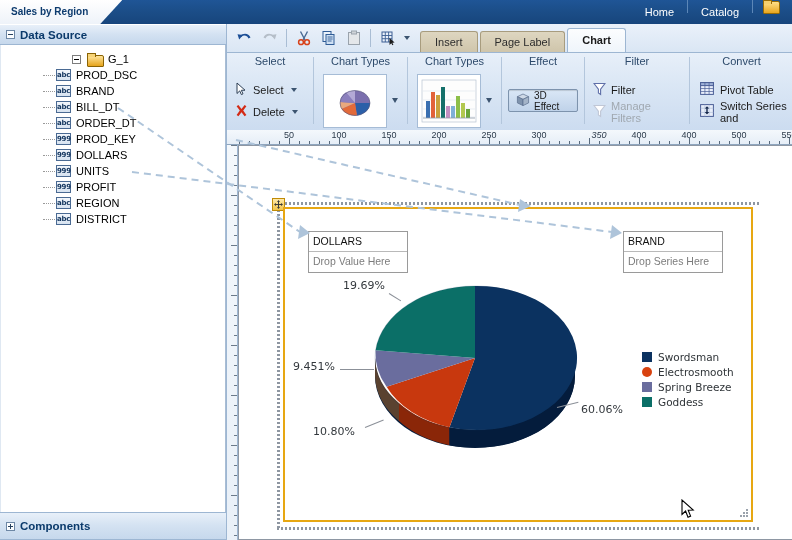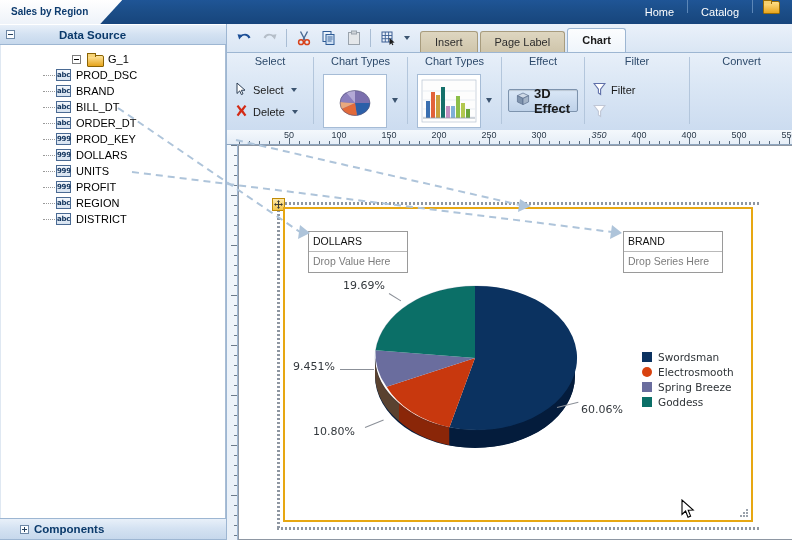--- a/index.html
+++ b/index.html
@@ -49,21 +49,21 @@
   #leftpanel {
     position:absolute; left:0; top:24px; width:226px; height:516px;
     background:#ffffff;
   }
   .panel-hdr {
     height:21px; line-height:20px;
     background:linear-gradient(to bottom,#e8f0f9 0%,#d4e2f2 48%,#c6d8ec 100%);
     border-top:1px solid #ffffff;
     border-bottom:1px solid #9db6d2;
     font-weight:bold; font-size:11.5px; color:#0b3a6b;
-    padding-left:6px; display:flex; align-items:center;gap:39px;
+    padding-left:6px; display:flex; align-items:center;
   }
   .exp-box {
     width:9px; height:9px; border:1px solid #6d87a5; background:#fbfdff;
     margin-right:5px; position:relative; flex:none;
   }
   .exp-box:before{
     content:""; position:absolute; left:1px; top:3px; width:5px; height:1px; background:#27415e;
   }
   .exp-box.plus:after{
     content:""; position:absolute; left:3px; top:1px; width:1px; height:5px; background:#27415e;
@@ -94,25 +94,25 @@
   .fieldic {
     width:15px; height:12px; flex:none; margin-right:5px;
     border:1px solid #4a6a93; background:linear-gradient(to bottom,#f3f7fc,#d6e2f0);
     font-size:7px; line-height:10px; text-align:center; color:#13355e;
     font-family:"DejaVu Sans", sans-serif; font-weight:bold; letter-spacing:-0.3px;
   }
   .leafdash {
     width:12px; flex:none; border-top:1px dotted #9a9a9a; height:1px; margin-right:1px;
   }
   #comp-bar {
-    position:absolute; left:0; bottom:0; width:226px; height:22px;
+    position:absolute; left:0; bottom:0; width:226px; height:28px;
     background:linear-gradient(to bottom,#e8f0f9 0%,#d4e2f2 48%,#c6d8ec 100%);
     border-top:1px solid #9db6d2; border-bottom:1px solid #9db6d2;
     font-weight:bold; font-size:11.5px; color:#0b3a6b;
-    padding-left:20px; display:flex; align-items:center;
+    padding-left:6px; display:flex; align-items:center;
   }
 
   
   #ribbon {
     position:absolute; left:226px; top:24px; width:451px; height:106px;
     background:linear-gradient(to bottom,#dce7f4 0%,#cfdff1 100%);
     border-left:1px solid #9db6d2;
   }
   #qat {
     position:absolute; left:0; top:0; width:566px; height:28px;
@@ -151,21 +151,21 @@
   .gallery {
     width:64px; height:54px; border:1px solid #a6bcd6; background:#ffffff;
     display:flex; align-items:center; justify-content:center; cursor:pointer;
   }
   .gal-wrap { display:flex; align-items:flex-start; }
   .gal-caret { width:0;height:0;border-left:3.5px solid transparent;border-right:3.5px solid transparent;border-top:5px solid #3c5470; margin:24px 0 0 5px; }
   .btn3d {
     display:flex; align-items:center; gap:4px; height:23px; padding:0 7px;
     border:1px solid #7d93ad; border-radius:2px;
     background:linear-gradient(to bottom,#dae7f6,#bfd2e9);
-    box-shadow: inset 0 1px 1px rgba(0,0,0,0.14); cursor:pointer; font-size:13px;font-weight:bold;
+    box-shadow: inset 0 1px 1px rgba(0,0,0,0.14); cursor:pointer; font-size:10px;
   }
 
   
   #ruler {
     position:absolute; left:226px; top:130px; width:566px; height:15px;
     background:linear-gradient(to bottom,#f4f8fc,#e6eef7);
     border-left:1px solid #9db6d2; border-bottom:1px solid #8fa6bf;
     overflow:hidden;
   }
   .rtick { position:absolute; bottom:0; width:1px; background:#5a6b7d; }
@@ -476,27 +476,50 @@
               </svg>
           </span>
           <span>Filter</span>
         </div>
         <div class="ritem dis">
           <span style="margin-right:5px;">
             <svg width="13" height="14" viewBox="0 0 13 14">
                 <path d="M1 1.5 H12 L7.6 7.2 V12.5 L5.4 11 V7.2 Z" fill="#ffffff" stroke="#c0c7d6" stroke-width="1.1"></path>
               </svg>
           </span>
+          <span>Manage Filters</span>
         </div>
       </div>
     </div>
     <div class="gdiv"></div>
 
     <div class="rgroup" style="flex:1;">
       <div class="gtitle" style="text-align:center;">Convert</div>
+      <div class="gbody" style="flex-direction:column;justify-content:center;align-items:flex-start;padding-left:10px;">
+        <div class="ritem">
+          <span style="margin-right:6px;">
+            <svg width="14" height="13" viewBox="0 0 14 13">
+              <rect x="0.6" y="0.6" width="12.8" height="11.8" fill="#e8eefa" stroke="#4a5e96"></rect>
+              <rect x="0.6" y="0.6" width="12.8" height="3" fill="#9fb2d8" stroke="#4a5e96"></rect>
+              <path d="M0.6 6.5h12.8M0.6 9.5h12.8M4.9 0.6v11.8M9.1 0.6v11.8" stroke="#4a5e96" stroke-width="0.7"></path>
+            </svg>
+          </span>
+          <span>Pivot Table</span>
+        </div>
+        <div class="ritem">
+          <span style="margin-right:6px;">
+            <svg width="14" height="13" viewBox="0 0 14 13">
+              <rect x="0.6" y="0.6" width="12.8" height="11.8" fill="#e8eefa" stroke="#4a5e96"></rect>
+              <path d="M0.6 4.2h12.8M0.6 8.4h12.8M4.9 0.6v11.8M9.1 0.6v11.8" stroke="#a9b8d4" stroke-width="0.6"></path>
+              <path d="M7 2.3 L9.2 4.6 L7.7 4.6 L7.7 8.1 L9.2 8.1 L7 10.4 L4.8 8.1 L6.3 8.1 L6.3 4.6 L4.8 4.6 Z" fill="#13264a"></path>
+            </svg>
+          </span>
+          <span>Switch Series and</span>
+        </div>
+      </div>
     </div>
   </div>
 </div>
 
 <div id="ruler">
   <div id="ruler-ticks">
       <div class="rtick" style="left: 12px; height: 3px;"></div>
       <div class="rtick" style="left: 22px; height: 3px;"></div>
       <div class="rtick" style="left: 32px; height: 3px;"></div>
       <div class="rtick" style="left: 42px; height: 3px;"></div>

